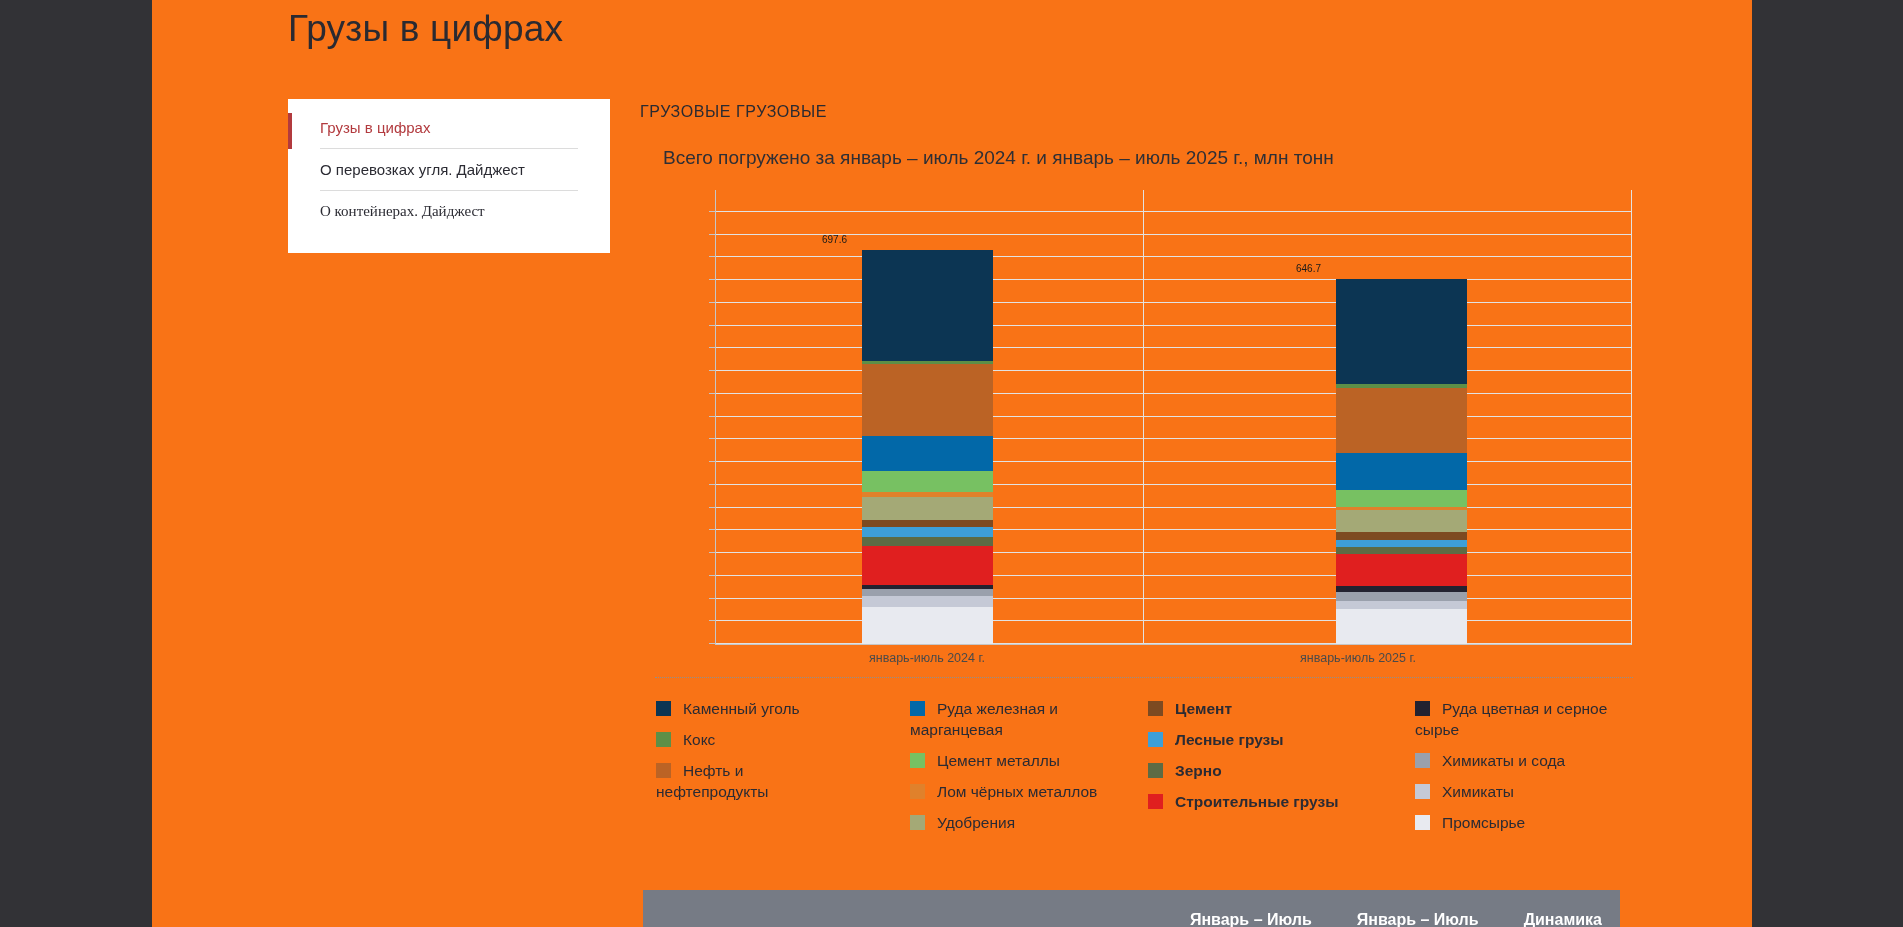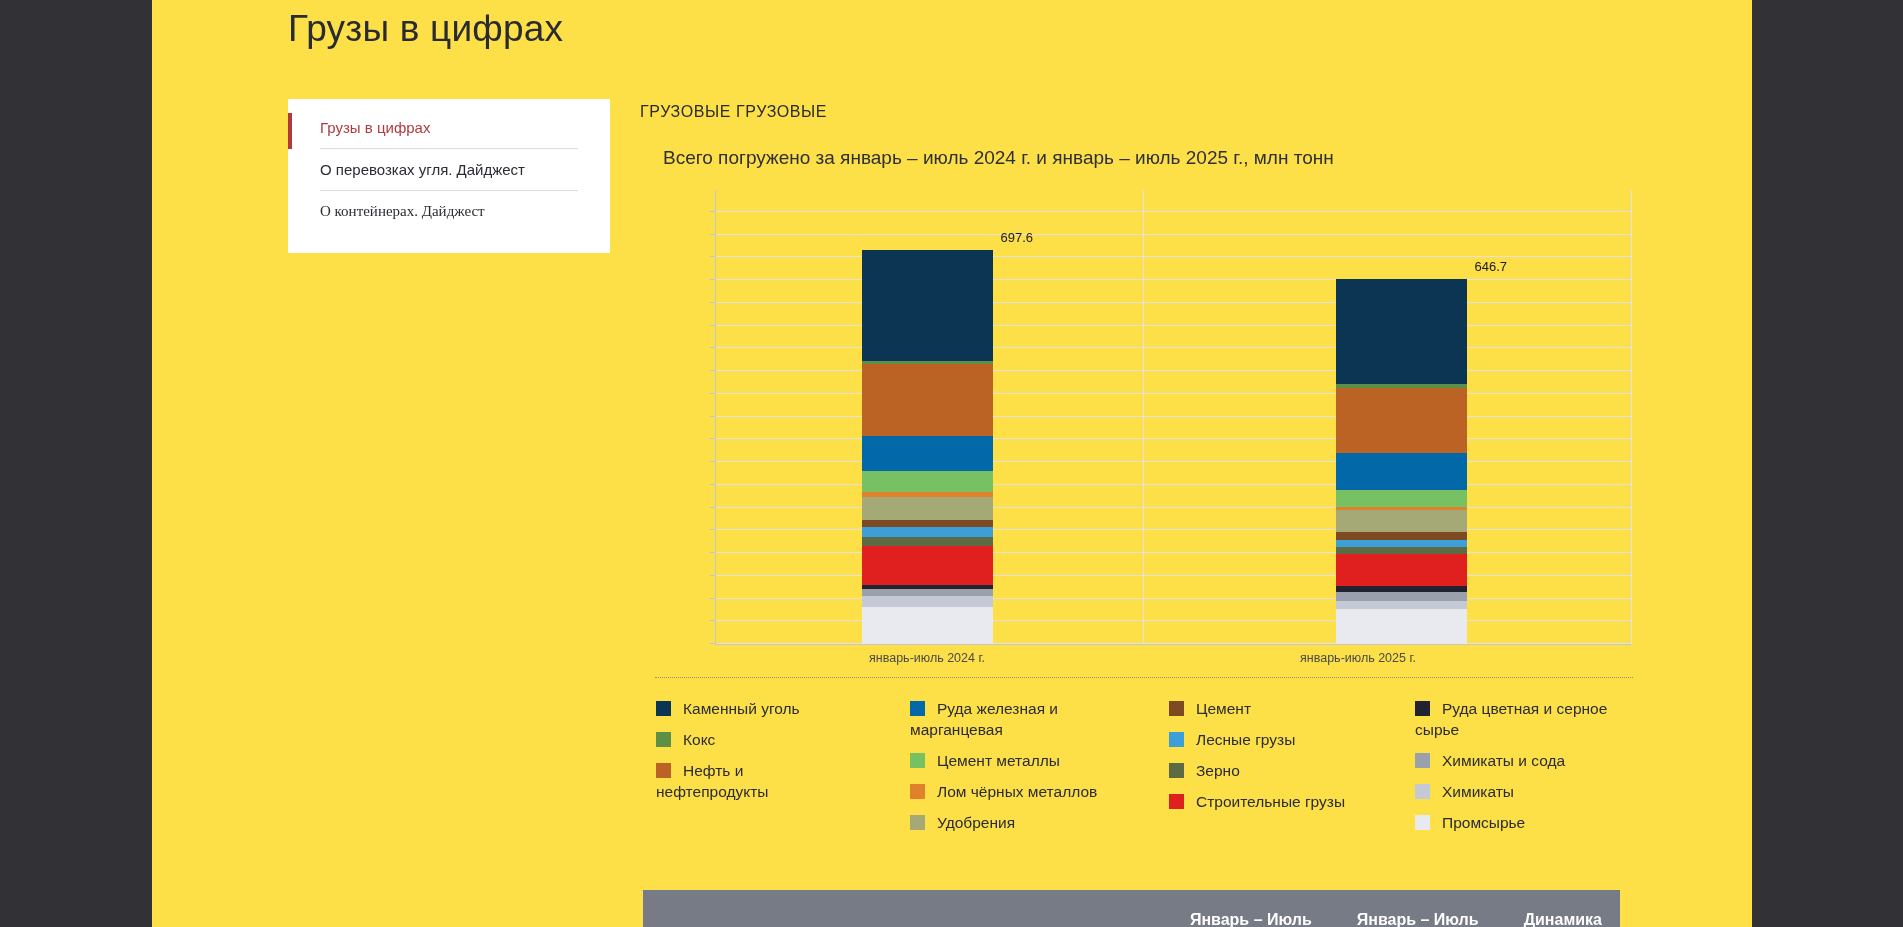--- a/index.html
+++ b/index.html
@@ -1,20 +1,20 @@
 <!DOCTYPE html>
 <html><head>
 <meta charset="utf-8">
 <style>
   * { margin:0; padding:0; box-sizing:border-box; }
   html,body { width:1903px; height:927px; overflow:hidden; }
   body { font-family:"Liberation Sans", sans-serif; background:#323236; }
   .stage { position:relative; width:1903px; height:927px; background:#323236; }
   .content { position:absolute; left:152px; top:0; width:1600px; height:927px;
-             background:#fde047; overflow:hidden; }
+             background:#f97316; overflow:hidden; }
 
   .page-title { position:absolute; left:136px; top:8px; font-size:37px;
                 font-weight:500; color:#2a2a31; letter-spacing:0.2px; }
 
   
   .sidebar-card { position:absolute; left:136px; top:99px; width:322px; height:154px;
                   background:#ffffff; padding:8px 32px 14px 32px; }
   .active-bar { position:absolute; left:0; top:14px; width:4px; height:36px; background:#b23a3e; }
   .sidebar-item { display:block; padding:12px 0; font-size:15px; color:#2b2b33;
                   border-bottom:1px solid #dcdcdc; cursor:pointer; }
@@ -28,21 +28,21 @@
   
   .plot { position:absolute; left:563px; top:190px; width:917px; height:455px;
           border-left:1px solid #c6c6c6; border-bottom:1px solid #c6c6c6;
           border-right:1px solid #e2e2e2;
           background-image:repeating-linear-gradient(to top,#e2e2e2 0px,#e2e2e2 1px,transparent 1px,transparent 22.75px); }
   .plot::before { content:''; position:absolute; left:-7px; top:0; bottom:0; width:6px;
           background-image:repeating-linear-gradient(to top,#c6c6c6 0px,#c6c6c6 1px,transparent 1px,transparent 22.75px); }
   .vline-center { position:absolute; left:427px; top:0; bottom:0; width:1px; background:#e2e2e2; }
   .bar-wrap { position:absolute; bottom:0; width:131px; display:flex; flex-direction:column; }
   .bar-total { position:absolute; bottom:calc(100% + 5px); left:-40px; width:211px;
-               text-align:right; font-size:13px; color:#1a1a1a; }
+               text-align:left; font-size:10px; color:#1a1a1a; }
   .seg { width:100%; }
   .x-label { position:absolute; top:651px; width:260px; text-align:center;
              font-size:12.5px; color:#4a4a4a; }
 
   .dotted-sep { position:absolute; left:503px; top:677px; width:978px; height:0;
                 border-top:1px dotted #8f8f8f; }
 
   
   .legend { position:absolute; left:504px; top:698px; width:990px; }
   .legend-col { position:absolute; top:0; }
@@ -126,21 +126,21 @@
           <div class="legend-item"><span class="swatch" style="background: rgb(12, 53, 83);"></span><span>Каменный уголь</span></div>
           <div class="legend-item"><span class="swatch" style="background: rgb(93, 143, 71);"></span><span>Кокс</span></div>
           <div class="legend-item"><span class="swatch" style="background: rgb(187, 99, 37);"></span><span>Нефть и нефтепродукты</span></div>
         </div>
         <div class="legend-col" style="left: 254px; width: 215px;">
           <div class="legend-item"><span class="swatch" style="background: rgb(2, 104, 168);"></span><span>Руда железная и марганцевая</span></div>
           <div class="legend-item"><span class="swatch" style="background: rgb(119, 193, 98);"></span><span>Цемент металлы</span></div>
           <div class="legend-item"><span class="swatch" style="background: rgb(224, 129, 43);"></span><span>Лом чёрных металлов</span></div>
           <div class="legend-item"><span class="swatch" style="background: rgb(164, 169, 118);"></span><span>Удобрения</span></div>
         </div>
-        <div class="legend-col" style="left: 513px; width: 200px;">
+        <div class="legend-col" style="left: 492px; width: 200px; font-weight: bold;">
           <div class="legend-item"><span class="swatch" style="background: rgb(125, 74, 33);"></span><span>Цемент</span></div>
           <div class="legend-item"><span class="swatch" style="background: rgb(61, 159, 216);"></span><span>Лесные грузы</span></div>
           <div class="legend-item"><span class="swatch" style="background: rgb(93, 107, 68);"></span><span>Зерно</span></div>
           <div class="legend-item"><span class="swatch" style="background: rgb(224, 31, 31);"></span><span>Строительные грузы</span></div>
         </div>
         <div class="legend-col" style="left: 759px; width: 218px;">
           <div class="legend-item"><span class="swatch" style="background: rgb(35, 34, 48);"></span><span>Руда цветная и серное сырье</span></div>
           <div class="legend-item"><span class="swatch" style="background: rgb(154, 160, 172);"></span><span>Химикаты и сода</span></div>
           <div class="legend-item"><span class="swatch" style="background: rgb(197, 201, 214);"></span><span>Химикаты</span></div>
           <div class="legend-item"><span class="swatch" style="background: rgb(232, 234, 240);"></span><span>Промсырье</span></div>

